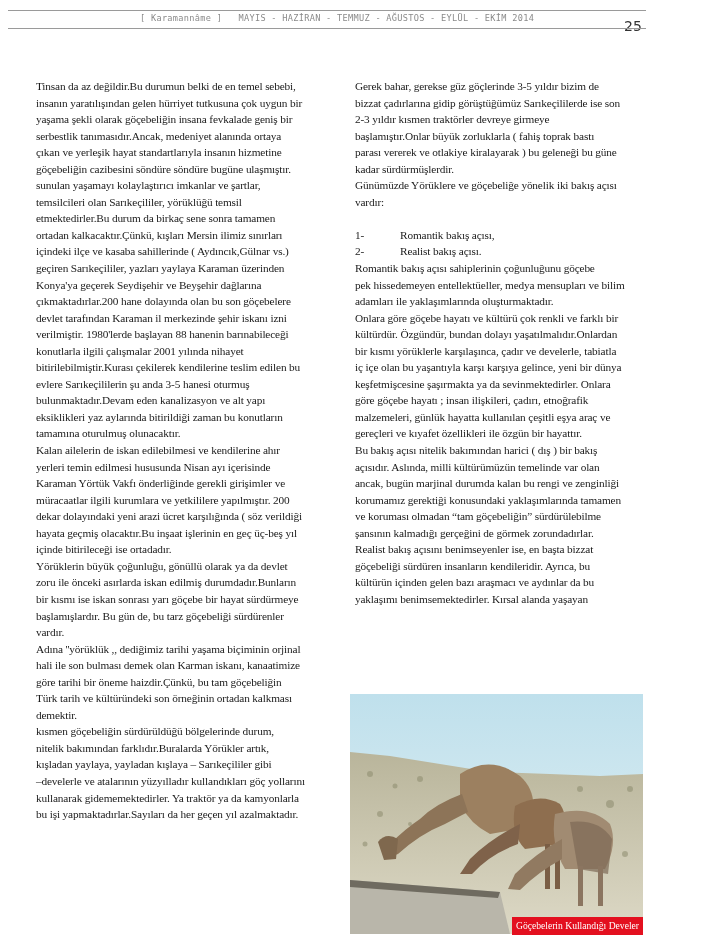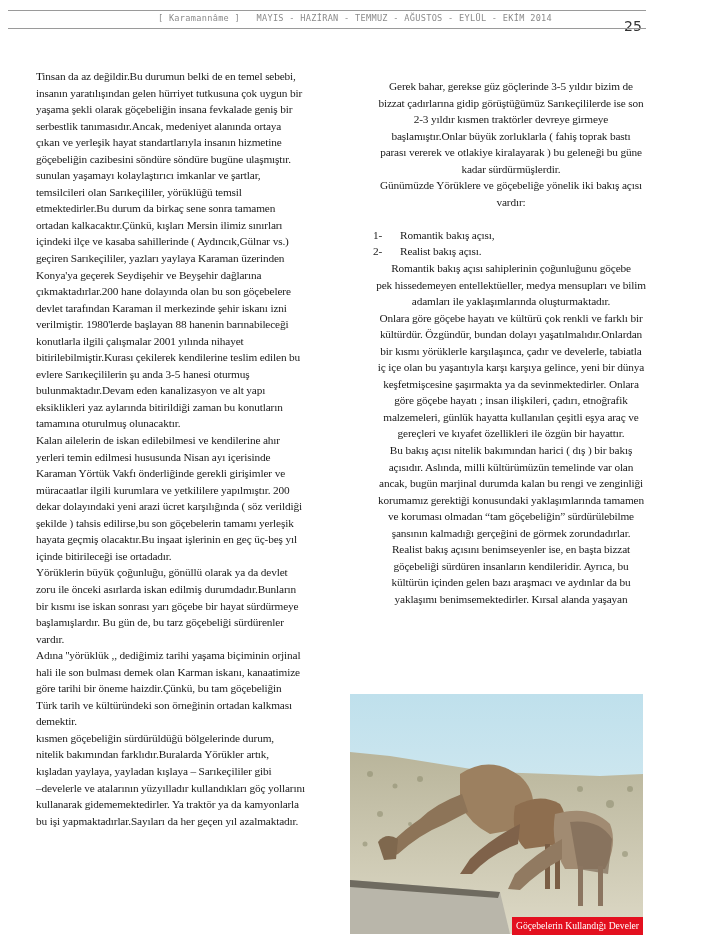--- a/index.html
+++ b/index.html
@@ -2,29 +2,29 @@
 <html><head>
 <meta charset="utf-8">
 <style>
   html, body { margin: 0; padding: 0; background: #ffffff; }
   body { width: 711px; height: 935px; position: relative; overflow: hidden;
          font-family: "Liberation Serif", "DejaVu Serif", serif; color: #1a1a1a; }
 
   .hdr-line { position: absolute; left: 8px; width: 638px; height: 1px; background: #9a9a9a; }
   .hdr-line.top { top: 10px; }
   .hdr-line.bottom { top: 28px; }
-  .hdr-text { position: absolute; top: 13px; left: 140px; width: 430px; text-align: center;
+  .hdr-text { position: absolute; top: 13px; left: 140px; width: 430px; 
               font-family: "DejaVu Sans Mono", "Liberation Mono", monospace; font-size: 8.6px;
               letter-spacing: 0.3px; color: #8a8a8a; white-space: nowrap; }
   .page-num { position: absolute; top: 18px; left: 624px; font-family: "DejaVu Sans", sans-serif;
               font-size: 14px; color: #333; }
 
   .col { position: absolute; font-size: 11.3px; line-height: 16.55px; letter-spacing: -0.15px; }
-  .col.left { left: 36px; top: 68px; width: 300px; }
-  .col.right { left: 355px; top: 78px; width: 312px; text-align: center; }
+  .col.left { left: 36px; top: 78px; width: 300px; }
+  .col.right { left: 355px; top: 78px; width: 312px; }
   .col .ln { display: block; white-space: nowrap; }
   .blank { height: 16.55px; }
   .list-item { display: flex; white-space: nowrap; }
   .list-num { width: 45px; }
 
   .photo { position: absolute; left: 350px; top: 694px; width: 293px; height: 240px; overflow: hidden; }
   .photo svg { display: block; }
   .caption { position: absolute; left: 512px; top: 917px; width: 131px; height: 25px;
              background: #e3101f; color: #ffffff; font-size: 9.6px; line-height: 17px;
              text-align: center; white-space: nowrap; }
@@ -60,21 +60,20 @@
     <span class="ln">bitirilebilmiştir.Kurası çekilerek kendilerine teslim edilen bu</span>
     <span class="ln">evlere Sarıkeçililerin şu anda 3-5 hanesi oturmuş</span>
     <span class="ln">bulunmaktadır.Devam eden kanalizasyon ve alt yapı</span>
     <span class="ln">eksiklikleri yaz aylarında bitirildiği zaman bu konutların</span>
     <span class="ln">tamamına oturulmuş olunacaktır.</span>
     <span class="ln">Kalan ailelerin de iskan edilebilmesi  ve kendilerine ahır</span>
     <span class="ln">yerleri temin edilmesi hususunda Nisan ayı içerisinde</span>
     <span class="ln">Karaman Yörtük Vakfı önderliğinde gerekli girişimler ve</span>
     <span class="ln">müracaatlar ilgili kurumlara ve yetkililere yapılmıştır. 200</span>
     <span class="ln">dekar dolayındaki yeni arazi ücret karşılığında ( söz verildiği</span>
-    <span class="ln">şekilde ) tahsis edilirse,bu son göçebelerin tamamı yerleşik</span>
     <span class="ln">hayata geçmiş olacaktır.Bu inşaat işlerinin en geç üç-beş yıl</span>
     <span class="ln">içinde bitirileceği ise ortadadır.</span>
     <span class="ln">Yörüklerin büyük çoğunluğu, gönüllü olarak ya da devlet</span>
     <span class="ln">zoru ile önceki asırlarda iskan edilmiş durumdadır.Bunların</span>
     <span class="ln">bir kısmı ise iskan sonrası yarı göçebe bir hayat sürdürmeye</span>
     <span class="ln">başlamışlardır. Bu gün de, bu tarz göçebeliği sürdürenler</span>
     <span class="ln">vardır.</span>
     <span class="ln">Adına ''yörüklük ,, dediğimiz tarihi yaşama biçiminin orjinal</span>
     <span class="ln">hali ile son bulması demek olan Karman iskanı, kanaatimize</span>
     <span class="ln">göre tarihi bir öneme haizdir.Çünkü, bu tam göçebeliğin</span>

